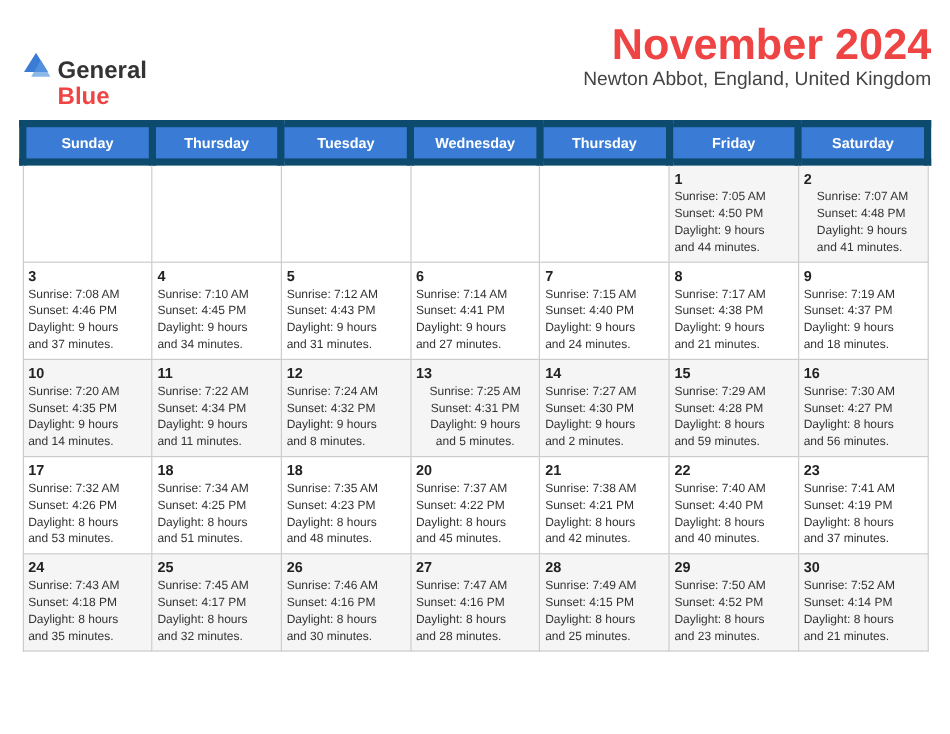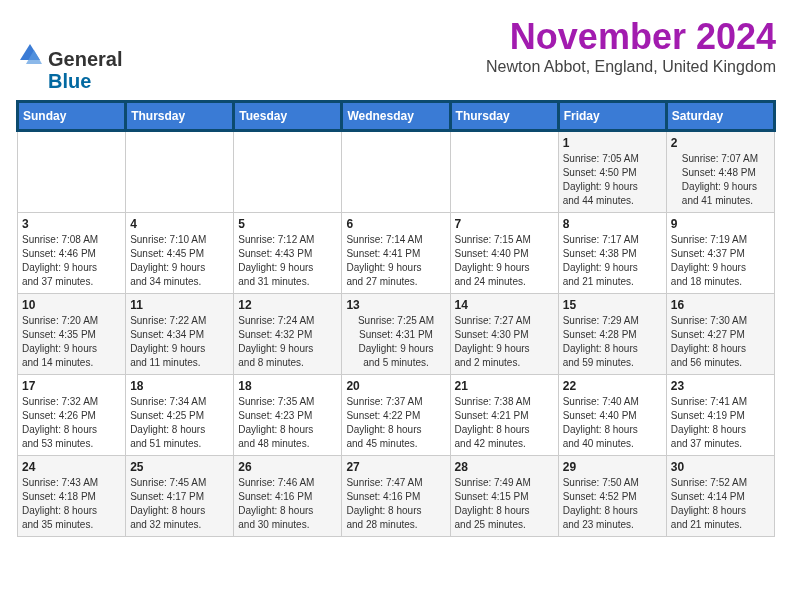--- a/index.html
+++ b/index.html
@@ -21,50 +21,50 @@
       align-items: center;
       gap: 4px;
     }
     .logo-text {
       font-size: 20px;
       font-weight: bold;
       line-height: 1.1;
       margin-top: 32px;
     }
     .logo-general { color: #333; }
-    .logo-blue { color: #0369a1; }
+    .logo-blue { color: #ef4444; }
     .logo-icon {
       width: 28px;
       height: 28px;
     }
     .title-block {
       text-align: right;
     }
     .month-title {
       font-size: 36px;
       font-weight: bold;
-      color: #a21caf;
+      color: #ef4444;
     }
     .location {
       font-size: 16px;
       color: #444;
     }
     table {
       width: 100%;
       border-collapse: collapse;
       table-layout: fixed;
     }
     thead tr th {
       background-color: #3a7bd5;
       color: #fff;
       font-size: 12px;
       font-weight: bold;
       padding: 6px 4px;
-      text-align: left;
-      border: 3px solid #0c4a6e;
+      text-align: center;
+      border: 6px solid #0c4a6e;
     }
     tbody tr td {
       border: 1px solid #ccc;
       vertical-align: top;
       padding: 4px;
       font-size: 10px;
       color: #222;
       height: 78px;
       background: #fff;
     }

